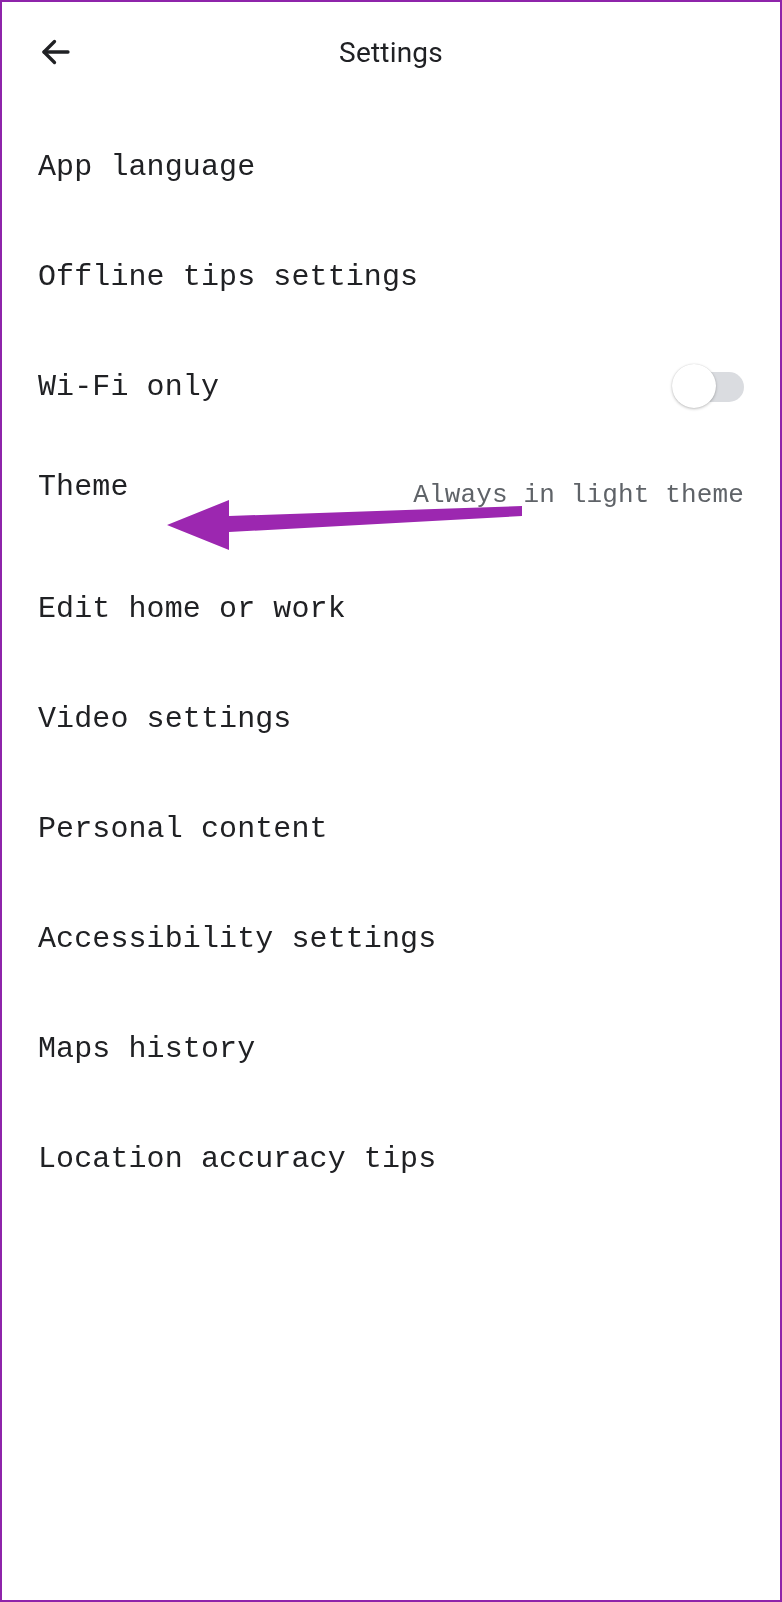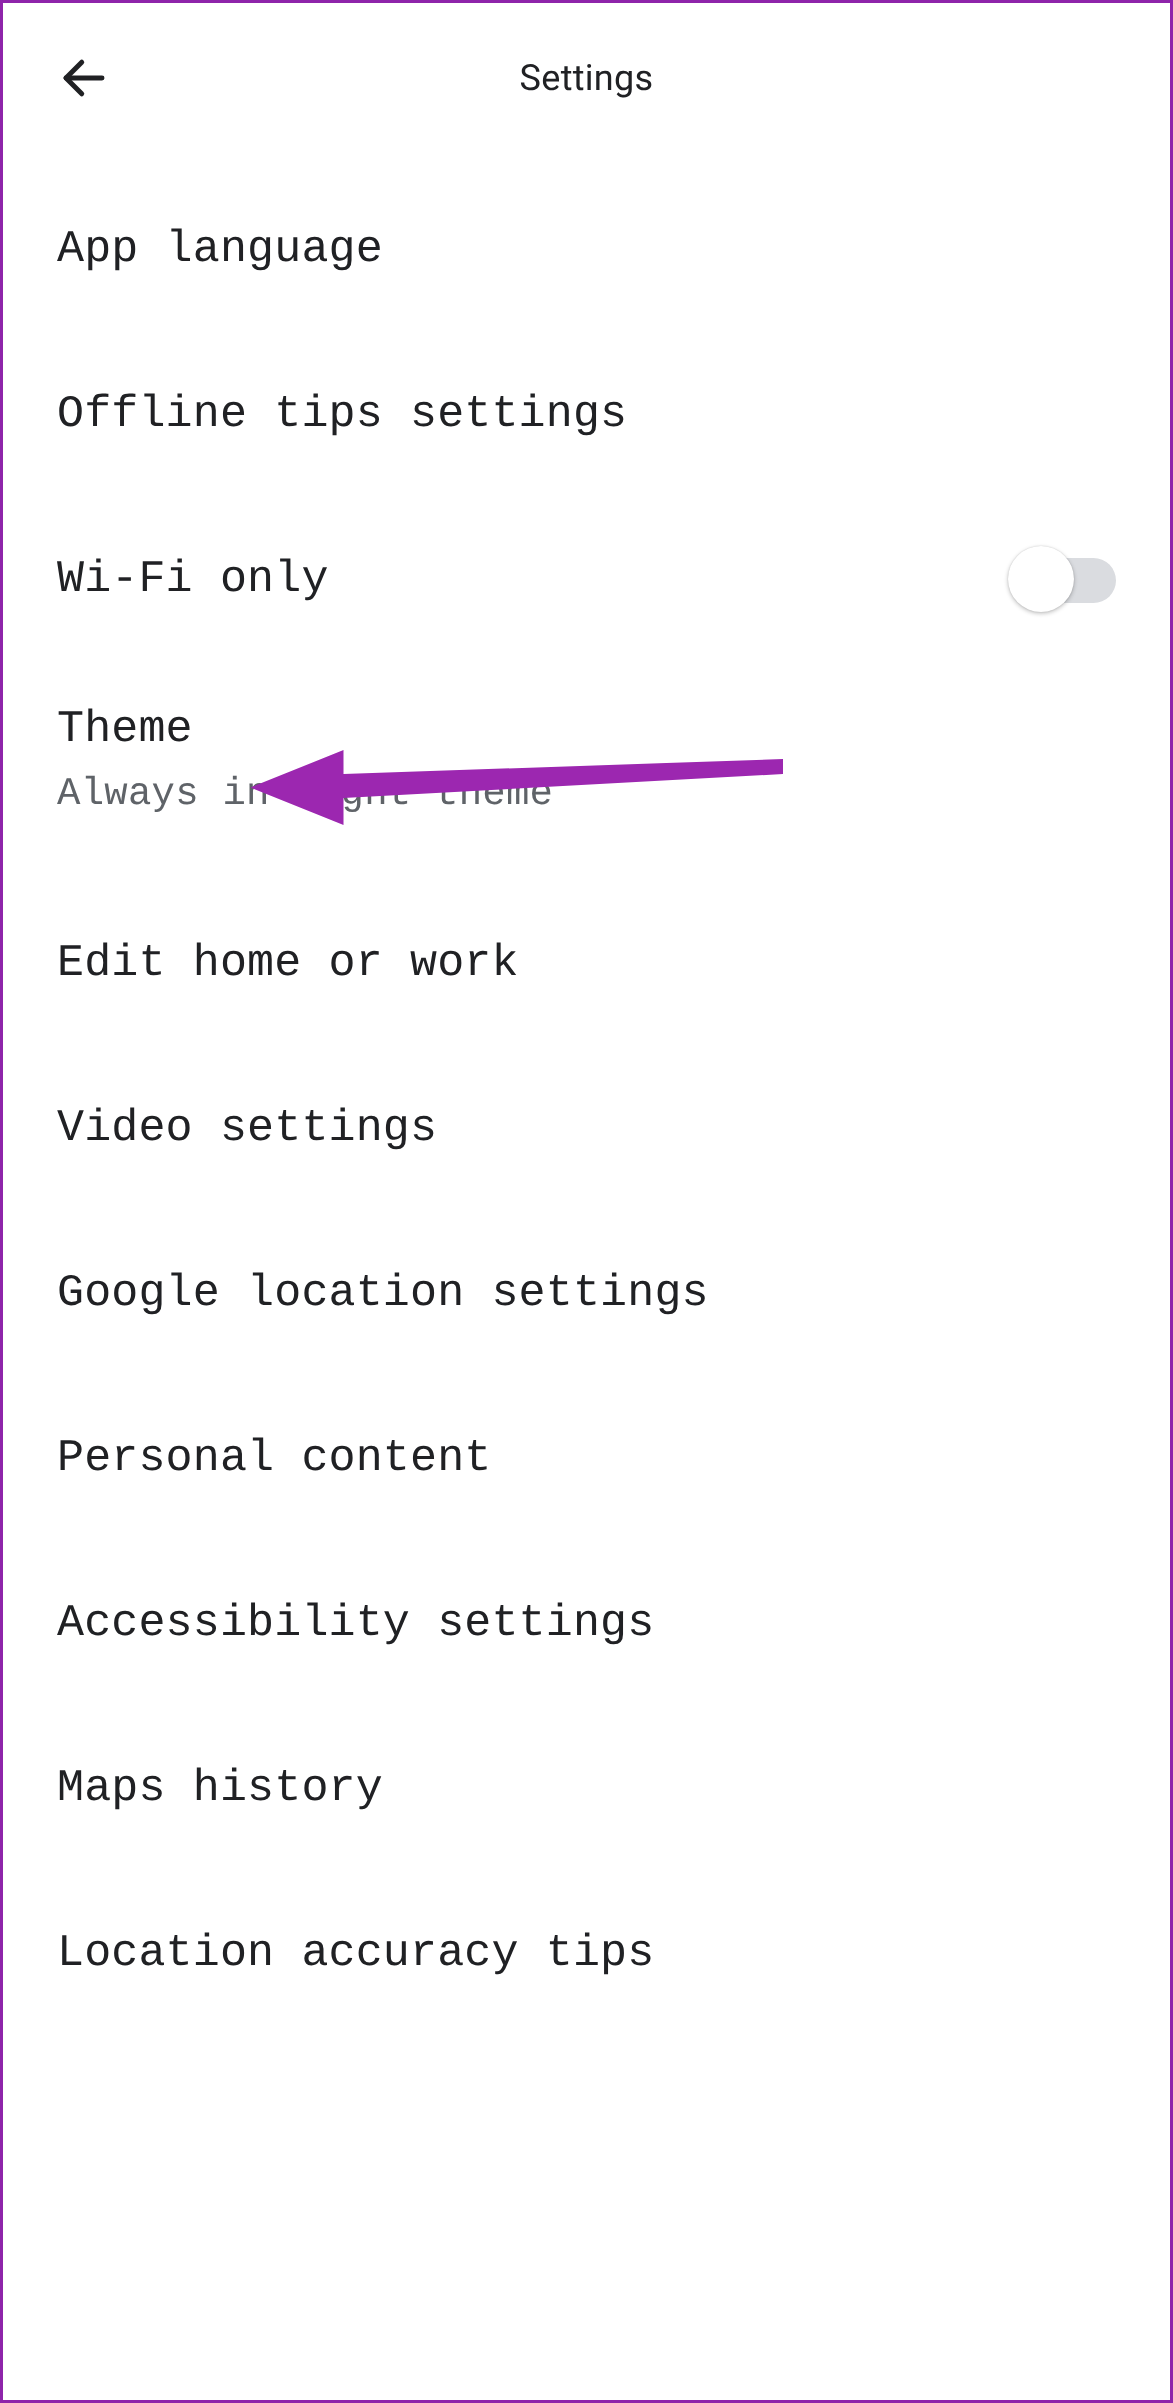--- a/index.html
+++ b/index.html
@@ -32,39 +32,39 @@
       cursor: pointer;
     }
     .back-arrow {
       width: 36px;
       height: 36px;
     }
     .header-title {
       position: absolute;
       left: 50%;
       transform: translateX(-50%);
-      font-size: 24px;
+      font-size: 28px;
       font-weight: 400;
       color: #202124;
       letter-spacing: 0.2px;
     }
     .settings-list {
       padding: 10px 0;
     }
     .setting-item {
       padding: 32px 36px;
       display: flex;
       align-items: center;
       justify-content: space-between;
       cursor: pointer;
       min-height: 110px;
       font-family: Liberation Mono, monospace;
     }
     .setting-item.with-sub {
-      flex-direction: column;
+      flex-direction: row;
       align-items: flex-start;
       padding-top: 28px;
       padding-bottom: 44px;
     }
     .setting-label {
       font-size: 30px;
       font-weight: 400;
       color: #202124;
       letter-spacing: 0.1px;
     }
@@ -137,23 +137,20 @@
 
   <div class="setting-item">
     <span class="setting-label">Edit home or work</span>
   </div>
 
   <div class="setting-item">
     <span class="setting-label">Video settings</span>
   </div>
 
 
-  <div class="setting-item">
-    <span class="setting-label">Google location settings</span>
-  </div>
 
   <div class="setting-item">
     <span class="setting-label">Personal content</span>
   </div>
 
   <div class="setting-item">
     <span class="setting-label">Accessibility settings</span>
   </div>
 
   <div class="setting-item">

